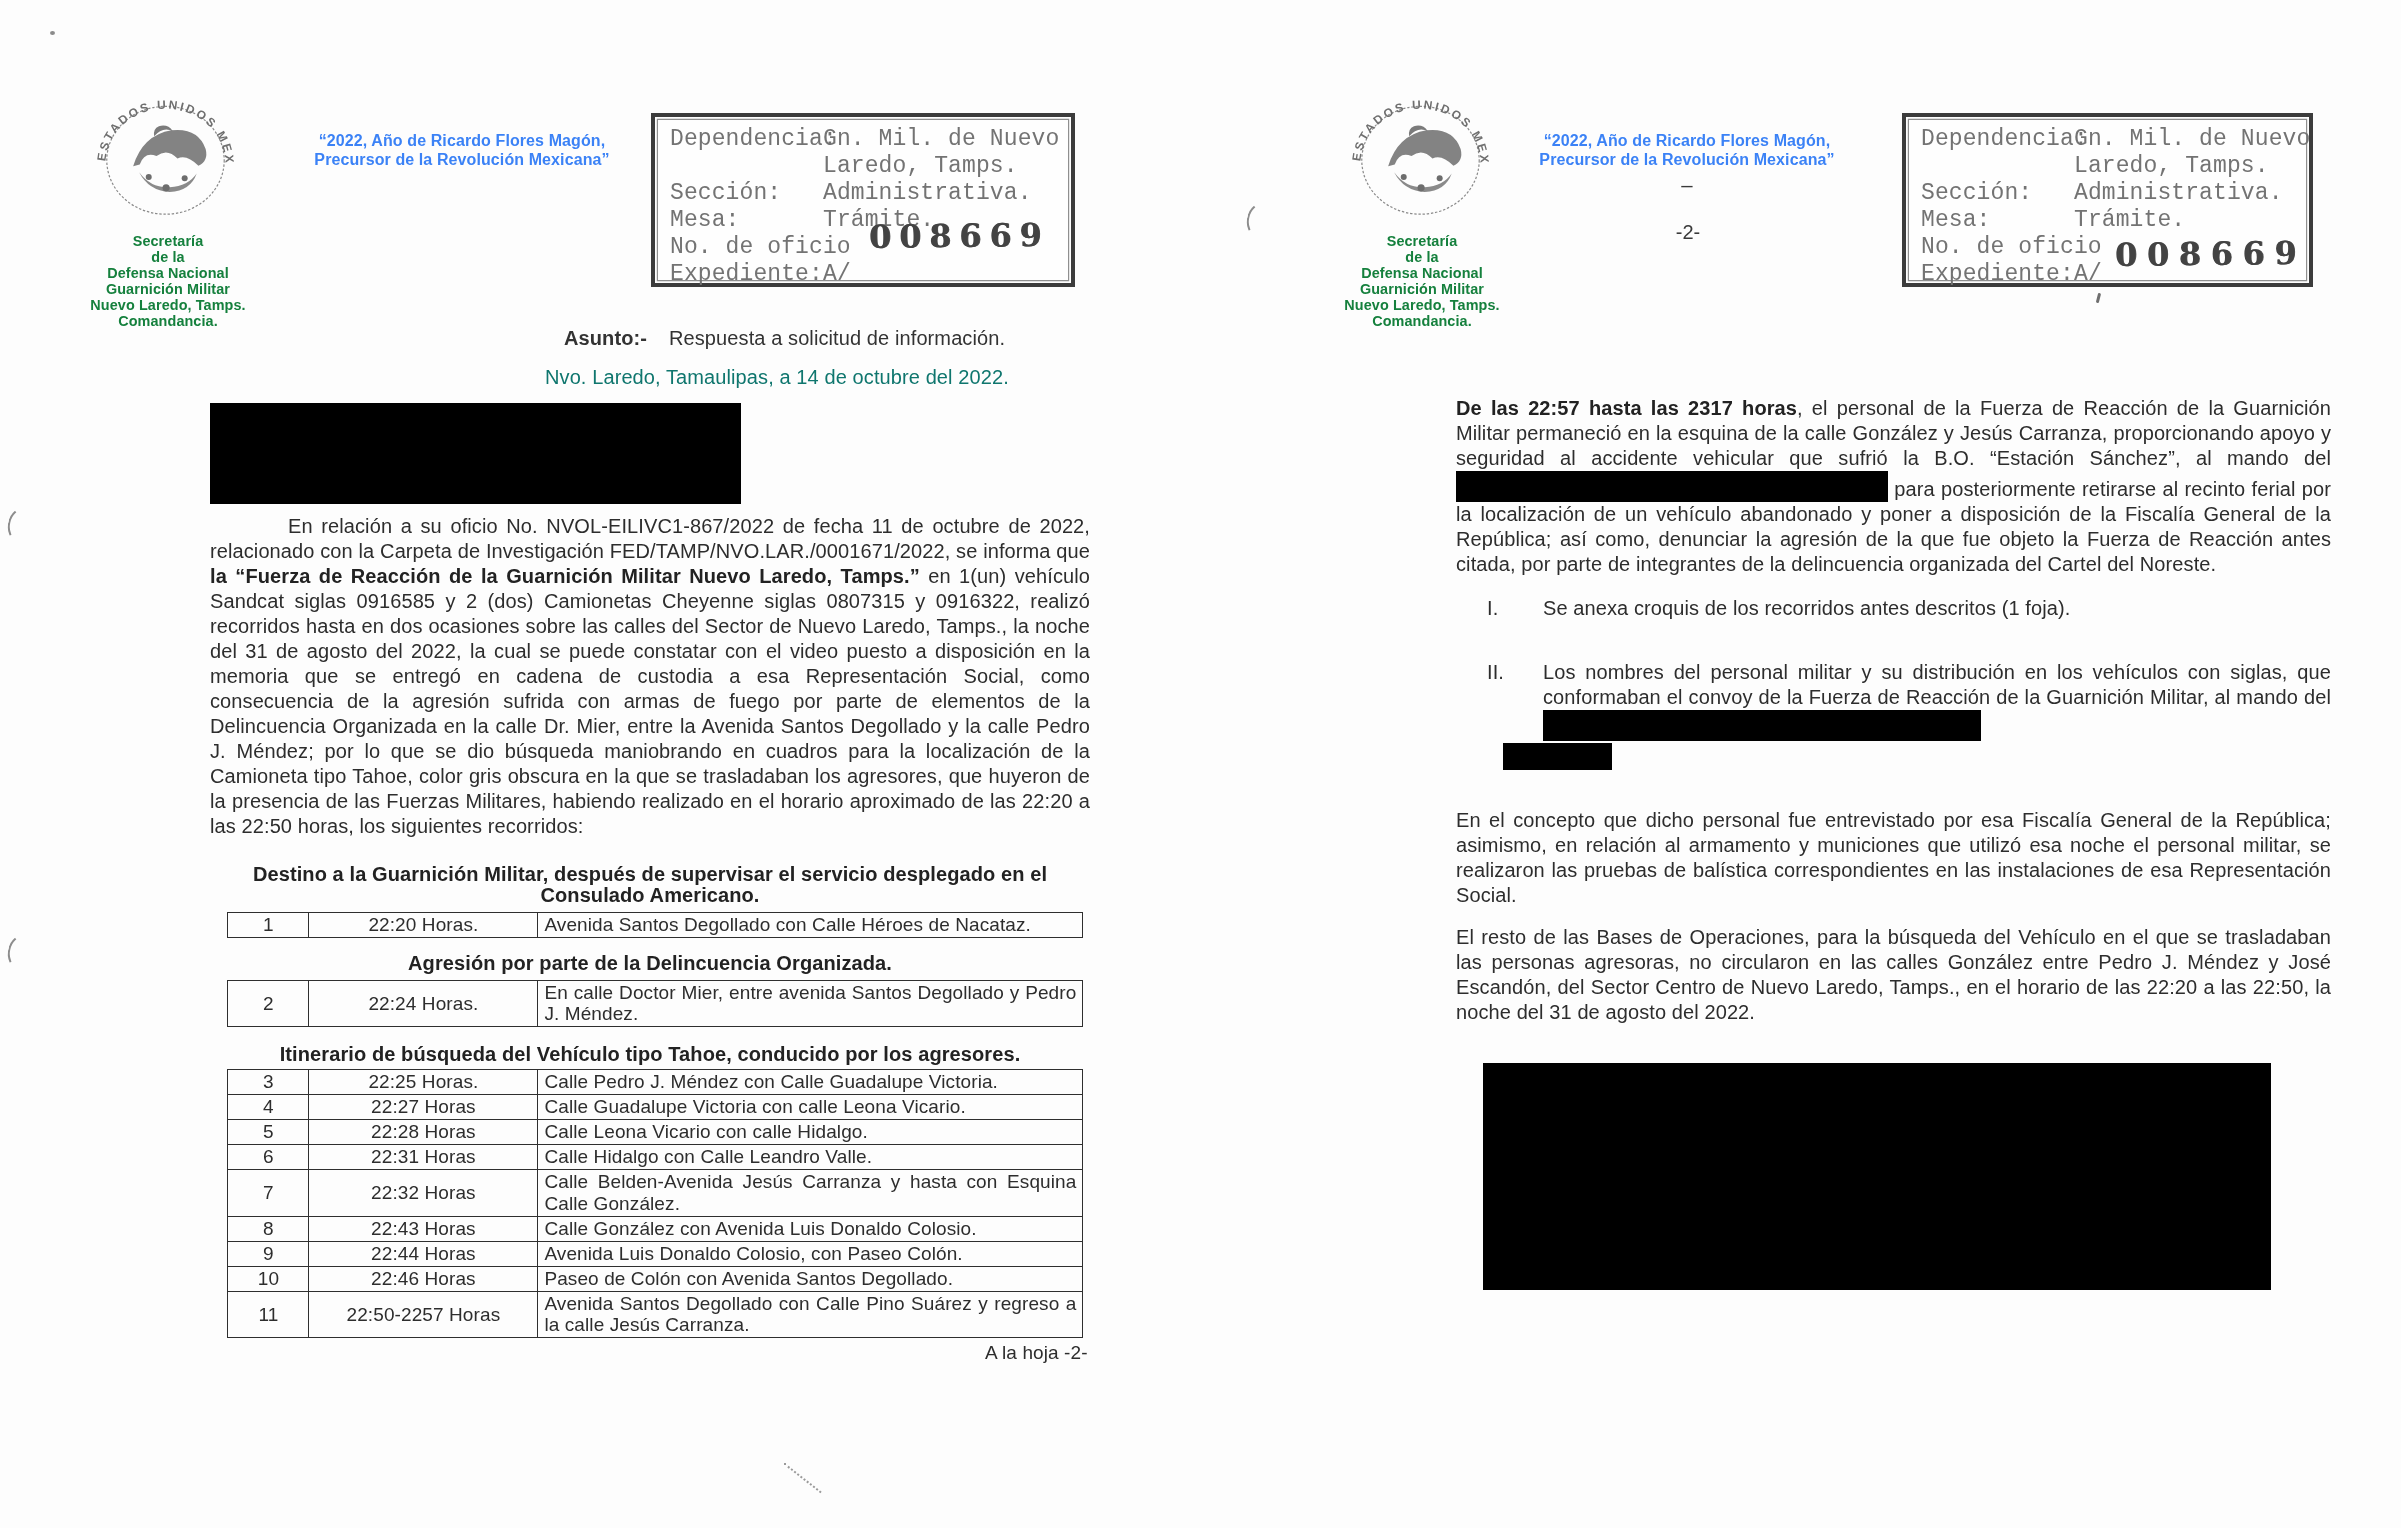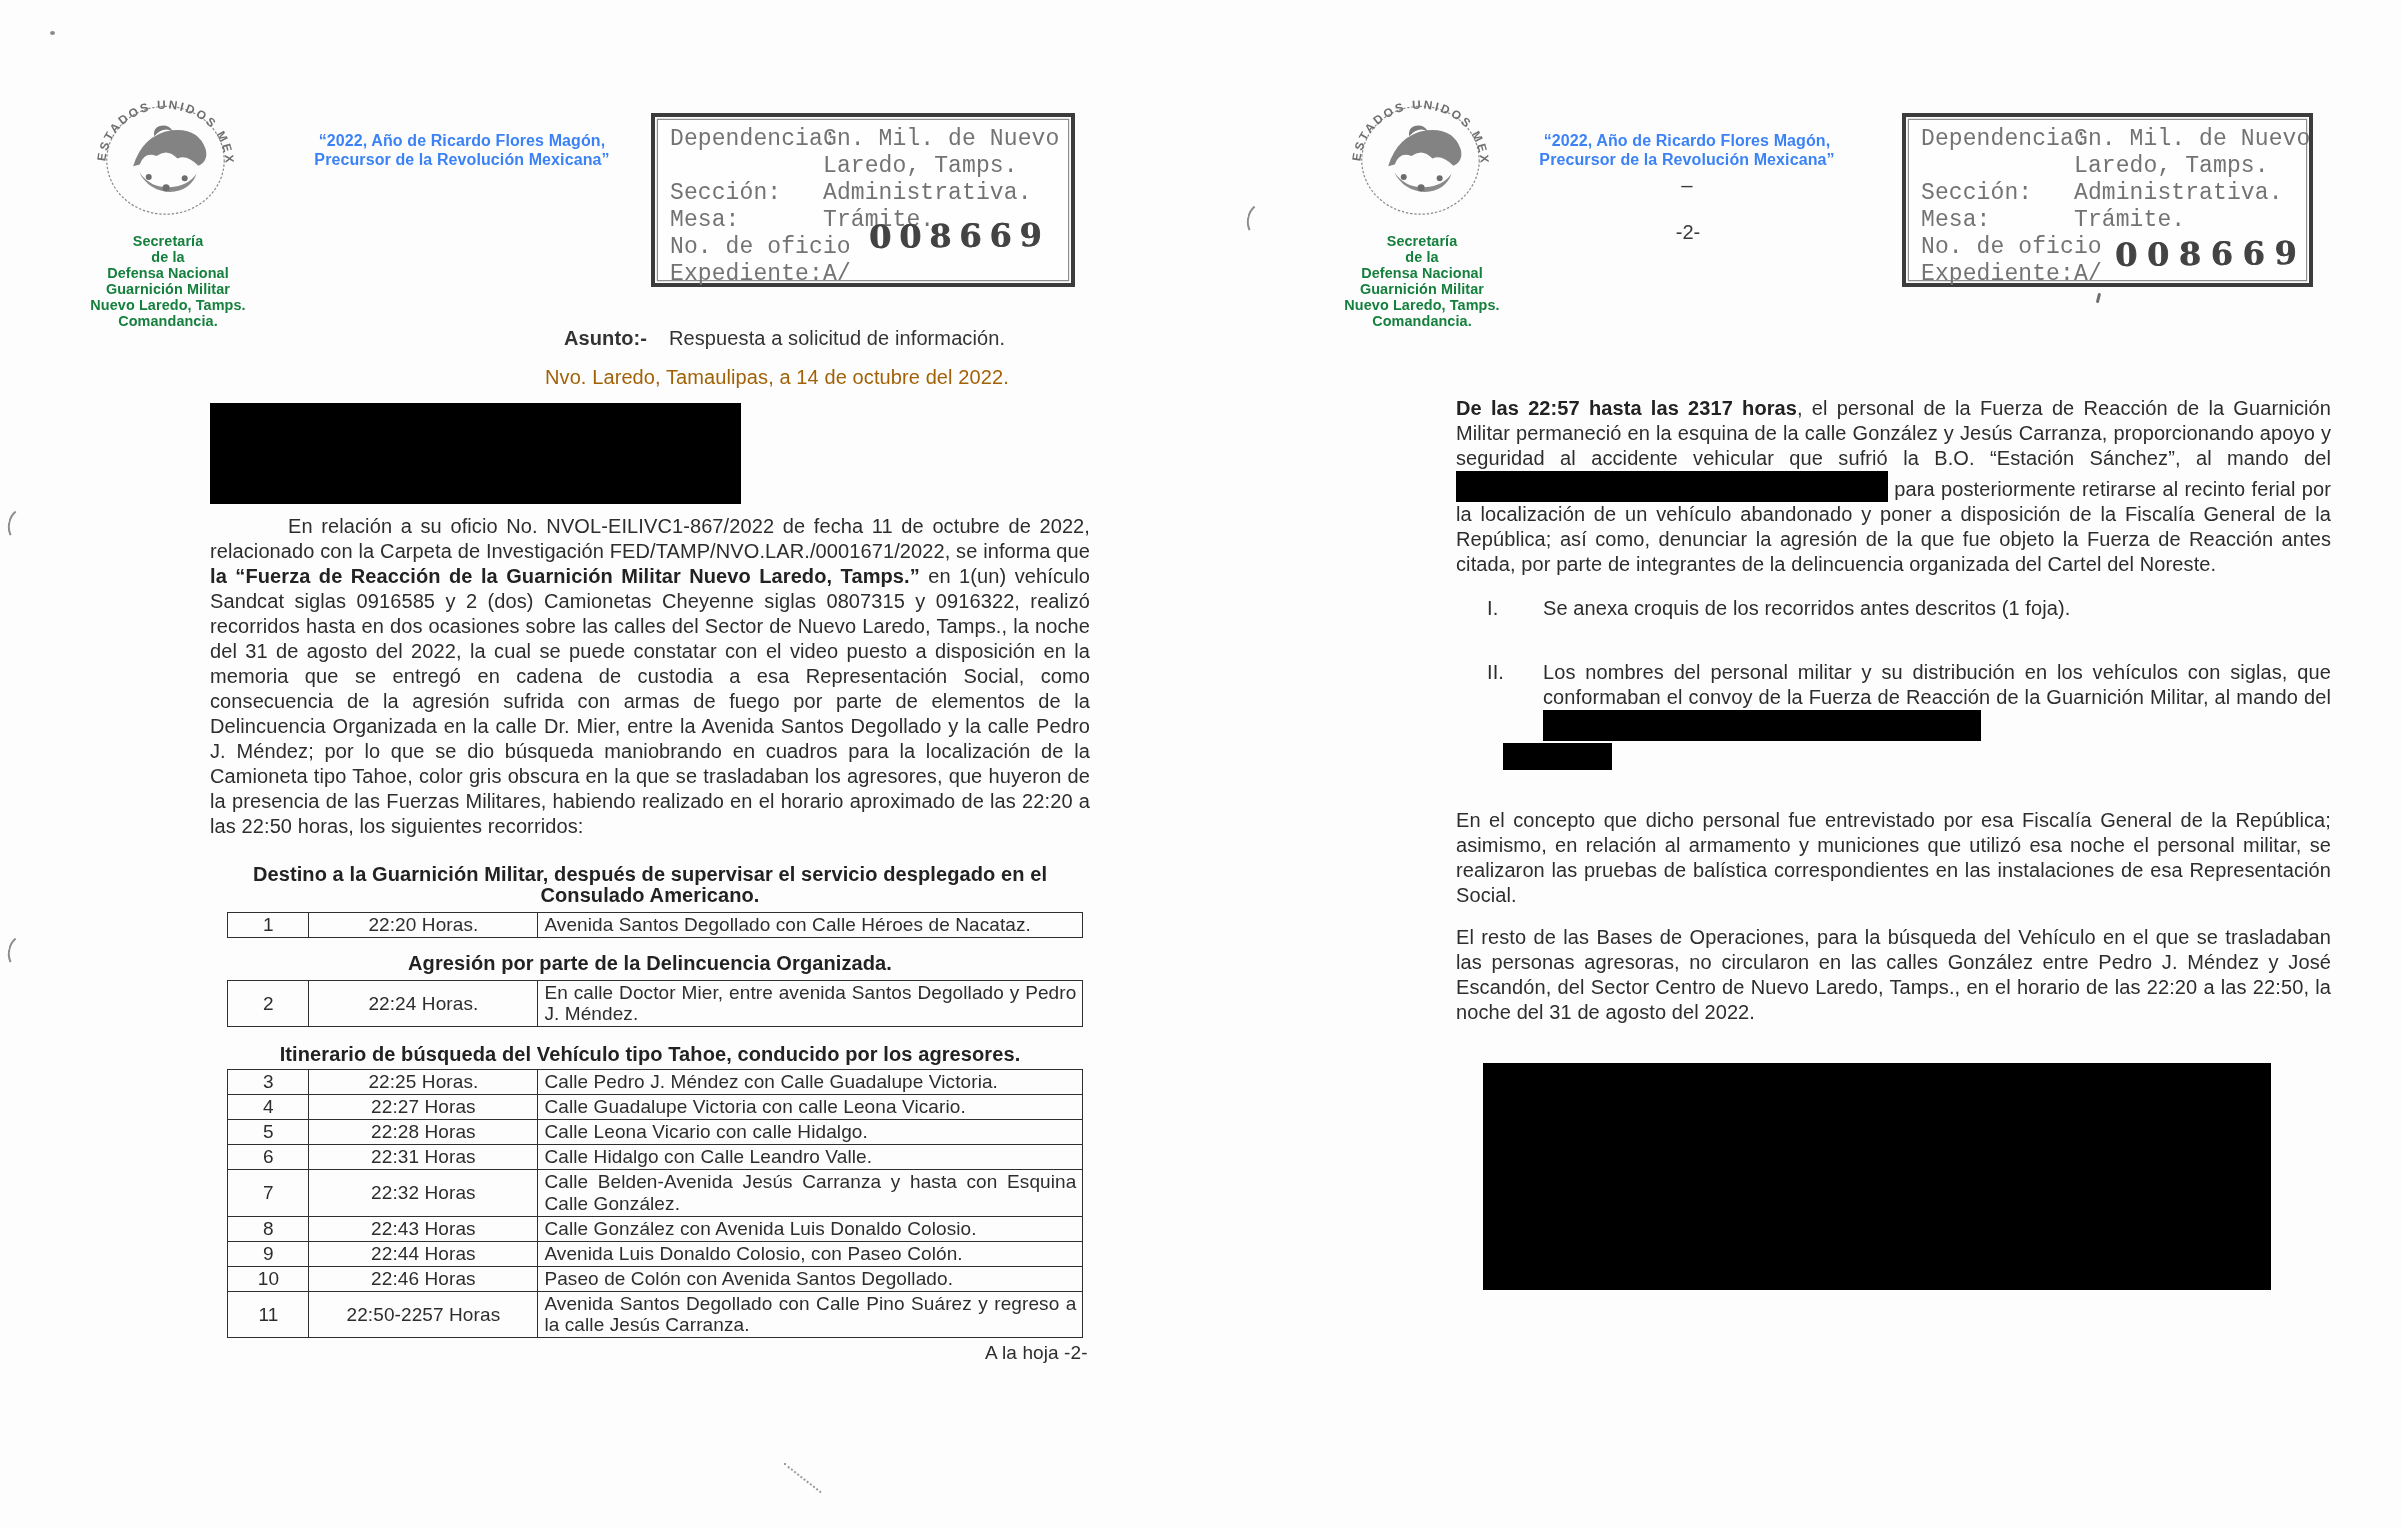--- a/index.html
+++ b/index.html
@@ -27,21 +27,21 @@
             padding:8.4px 0 0 15px;box-sizing:border-box;}
   .ib-row{display:grid;grid-template-columns:153px 1fr;height:27px;align-items:center;
           font-size:23px;color:#737373;font-family:Liberation Mono, monospace;}
   .ib-row span{white-space:nowrap;}
   .stamp{position:absolute;font-family:"DejaVu Serif",serif;font-weight:bold;font-size:32px;
          color:#434343;letter-spacing:7.8px;transform:rotate(-.6deg);text-shadow:0.6px 0 0 #5a5a5a;}
 
   
   .asunto{position:absolute;font-size:20px;color:#333;}
   .asunto .lbl{font-weight:bold;display:inline-block;width:105px;}
-  .dateline{position:absolute;font-size:20px;color:#a16207;}
+  .dateline{position:absolute;font-size:20px;color:#0f766e;}
 
   
   .body{position:absolute;font-size:20px;line-height:25px;text-align:justify;}
   #page1 .body{left:210px;top:403px;width:880px;}
   #page2 .body{left:255px;top:396px;width:875px;}
   .para{margin:0;}
   .indent{text-indent:78px;}
   .bold{font-weight:bold;color:#222;}
 
   

